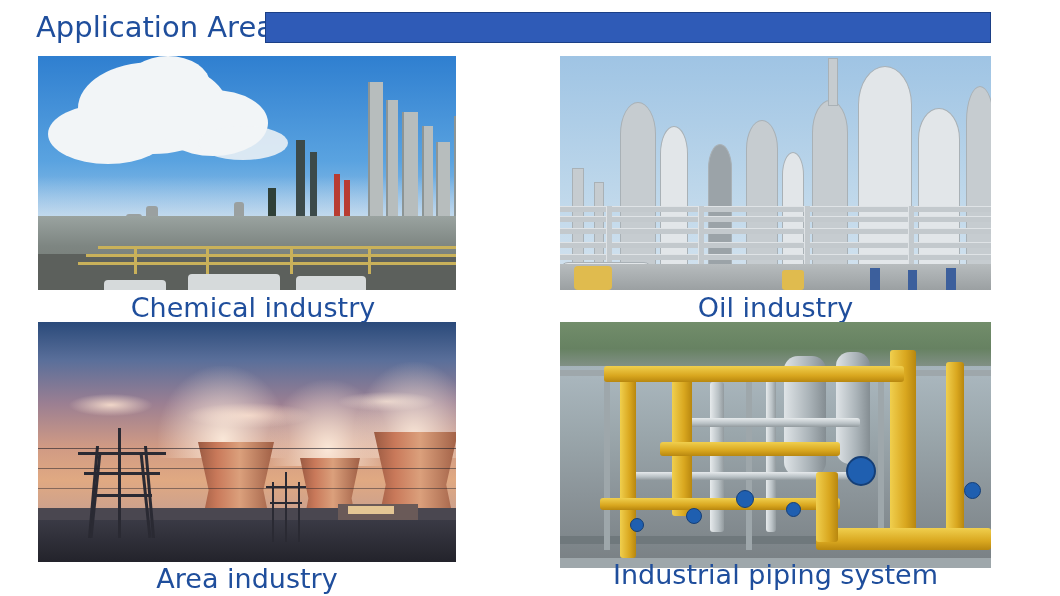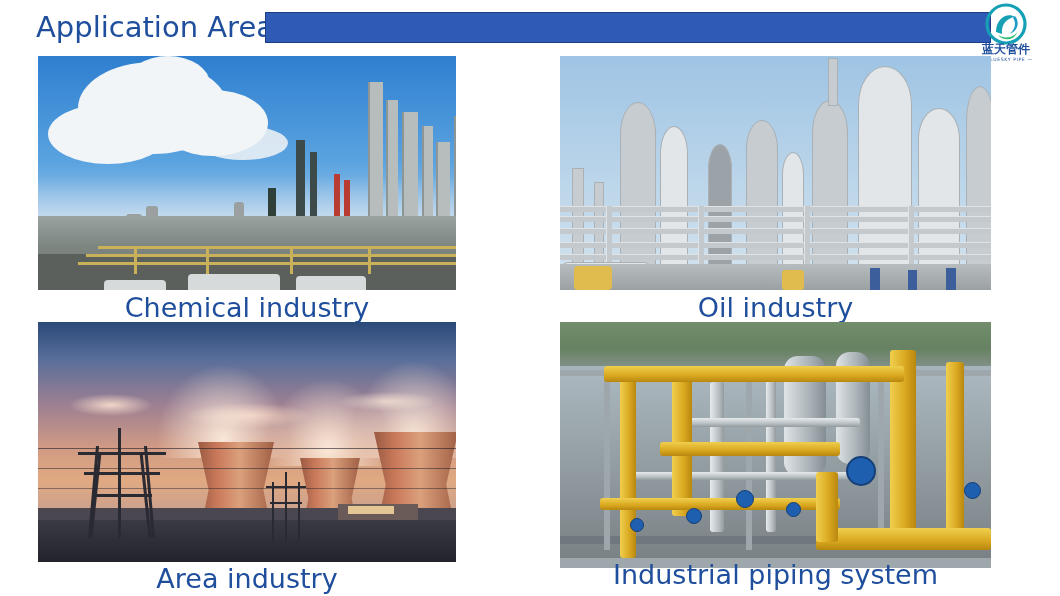--- a/index.html
+++ b/index.html
@@ -62,21 +62,21 @@
     position: absolute;
     font-size: 27px;
     color: #1f4e9c;
     font-family: "DejaVu Sans", sans-serif;
     white-space: nowrap;
     text-align: center;
   }
 
   
   .photo-chem { left: 38px; top: 56px; width: 418px; height: 234px; }
-  .cap-chem   { left: 38px; top: 292px; width: 418px; }
+  .cap-chem   { left: 44px; top: 292px; width: 418px; }
 
   
   .photo-oil  { left: 560px; top: 56px; width: 431px; height: 234px; }
   .cap-oil    { left: 560px; top: 292px; width: 431px; }
 
   
   .photo-pow  { left: 38px; top: 322px; width: 418px; height: 240px; }
   .cap-pow    { left: 38px; top: 563px; width: 418px; }
 
   
@@ -191,34 +191,20 @@
   .deck    { position: absolute; background: #9ea7ab; }
   .deck.dark { background: #6f787c; }
 </style>
 </head>
 <body>
 
 <div class="header">
   <div class="title">Application Area：</div>
   <div class="title-bar"></div>
 
-  <div class="logo">
-    <svg width="88" height="62" viewBox="0 0 88 62" xmlns="http://www.w3.org/2000/svg">
-      <g>
-        <circle cx="44" cy="22" r="19" fill="none" stroke="#16a0b5" stroke-width="3.2"></circle>
-        <path d="M34 30 C34 16, 46 10, 53 15 C45 16, 39 22, 40 32 Z" fill="#16a0b5"></path>
-        <path d="M53 14 C58 20, 56 29, 48 32 C54 26, 54 20, 51 16 Z" fill="#1f9bc7"></path>
-        <path d="M36 33 C42 37, 52 36, 55 30 C53 38, 42 40, 36 33 Z" fill="#2bbf6e"></path>
-      </g>
-      <g>
-        <text x="44" y="51" font-family="DejaVu Sans, sans-serif" font-size="12" font-weight="bold" fill="#1f4e9c" text-anchor="middle">蓝天管件</text>
-        <text x="44" y="59" font-family="DejaVu Sans, sans-serif" font-size="4.6" fill="#1f4e9c" text-anchor="middle" letter-spacing="0.6">— BLUESKY PIPE —</text>
-      </g>
-    </svg>
-  </div>
 </div>
 
 <div class="photo photo-chem">
   <div class="scene">
     <div class="chem-sky"></div>
     <div class="chem-cloud c1"></div>
     <div class="chem-cloud c2"></div>
     <div class="chem-cloud c3"></div>
     <div class="chem-cloud c4"></div>
     <div class="chem-cloud c5"></div>

